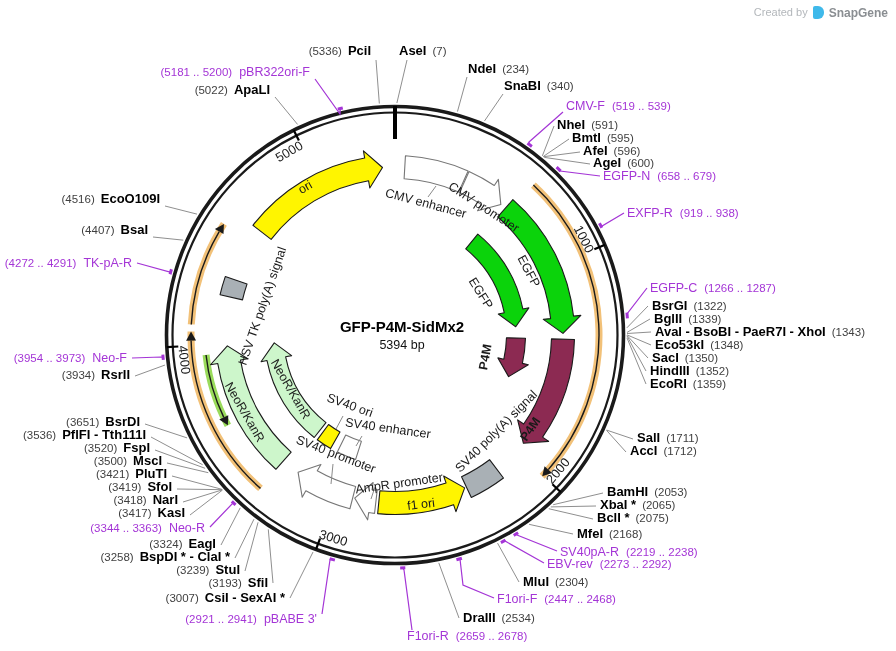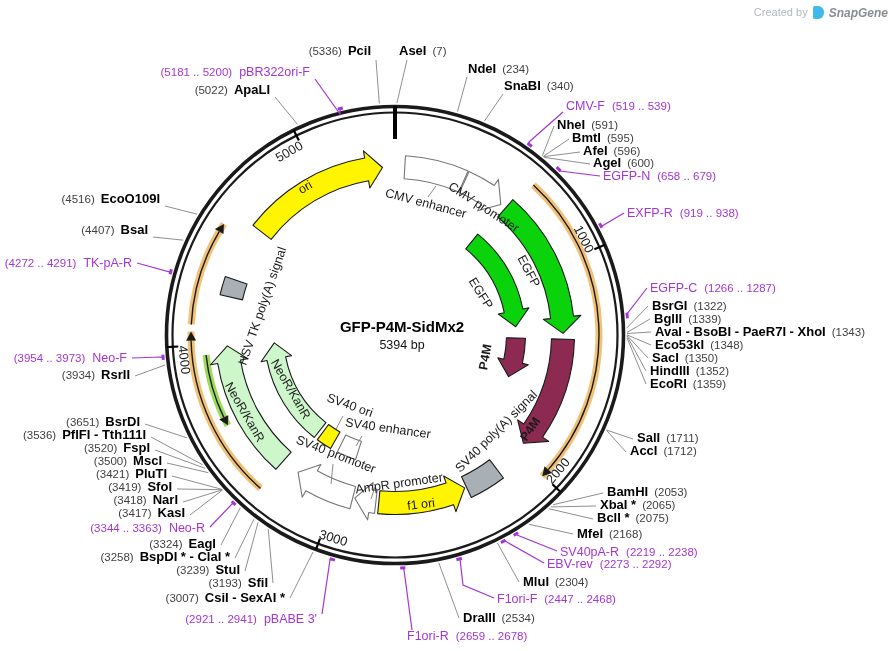--- a/index.html
+++ b/index.html
@@ -10,21 +10,21 @@
   .epos{font-size:11.5px;fill:#3f3f3f;}
   .pname{font-size:12.5px;fill:#A435D6;}
   .ppos{font-size:11.5px;fill:#A435D6;}
   .flabel{font-size:12.5px;fill:#1a1a1a;}
   .fbold{font-weight:bold;}
   .tick{font-size:13px;fill:#1a1a1a;}
   .title{font-size:15px;font-weight:bold;fill:#000;}
   .subtitle{font-size:12.5px;fill:#111;}
   .credit{position:absolute;top:6px;right:8px;display:flex;align-items:flex-start;gap:5px;
           font-size:11px;color:#b3b7bb;}
-  .credit .brand{font-size:12px;font-weight:bold;color:#8a8e92;font-style:italic;}
+  .credit .brand{font-size:12px;font-weight:bold;color:#8a8e92;}
   .logo-icon{display:inline-block;width:11px;height:13px;background:#3FB9EA;
              border-radius:2px 6px 6px 2px;}
 </style>
 </head>
 <body>
 
 <div class="stage">
   <svg id="map" width="896" height="651" viewBox="0 0 896 651">
     <text class="title" x="402" y="332" text-anchor="middle">GFP-P4M-SidMx2</text>
     <text class="subtitle" x="402" y="349" text-anchor="middle">5394 bp</text>

